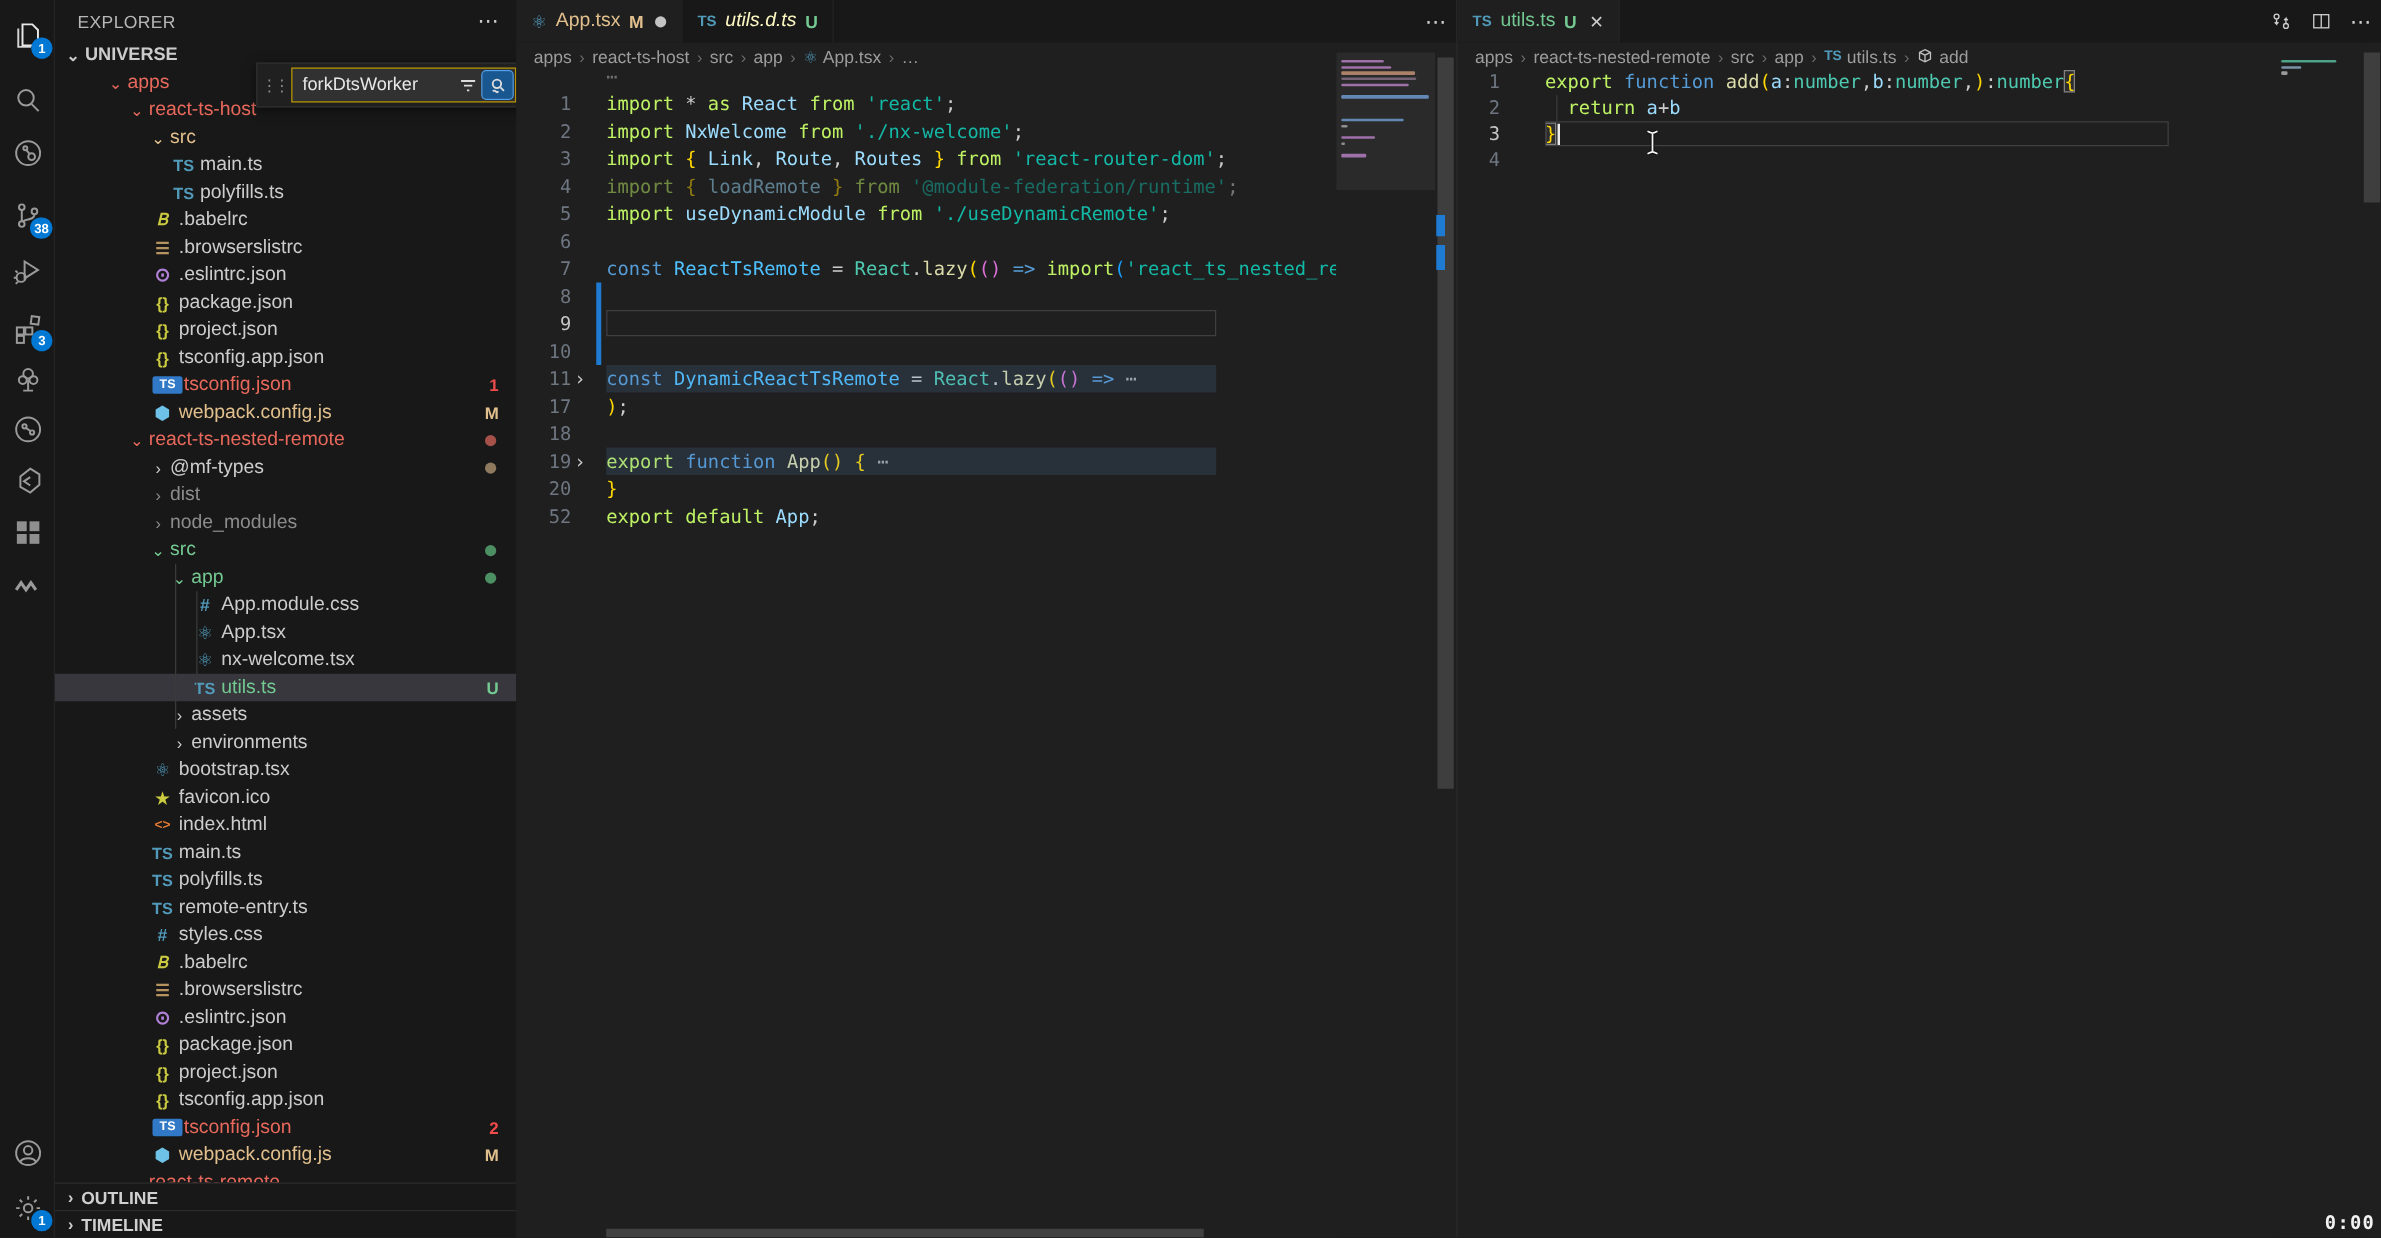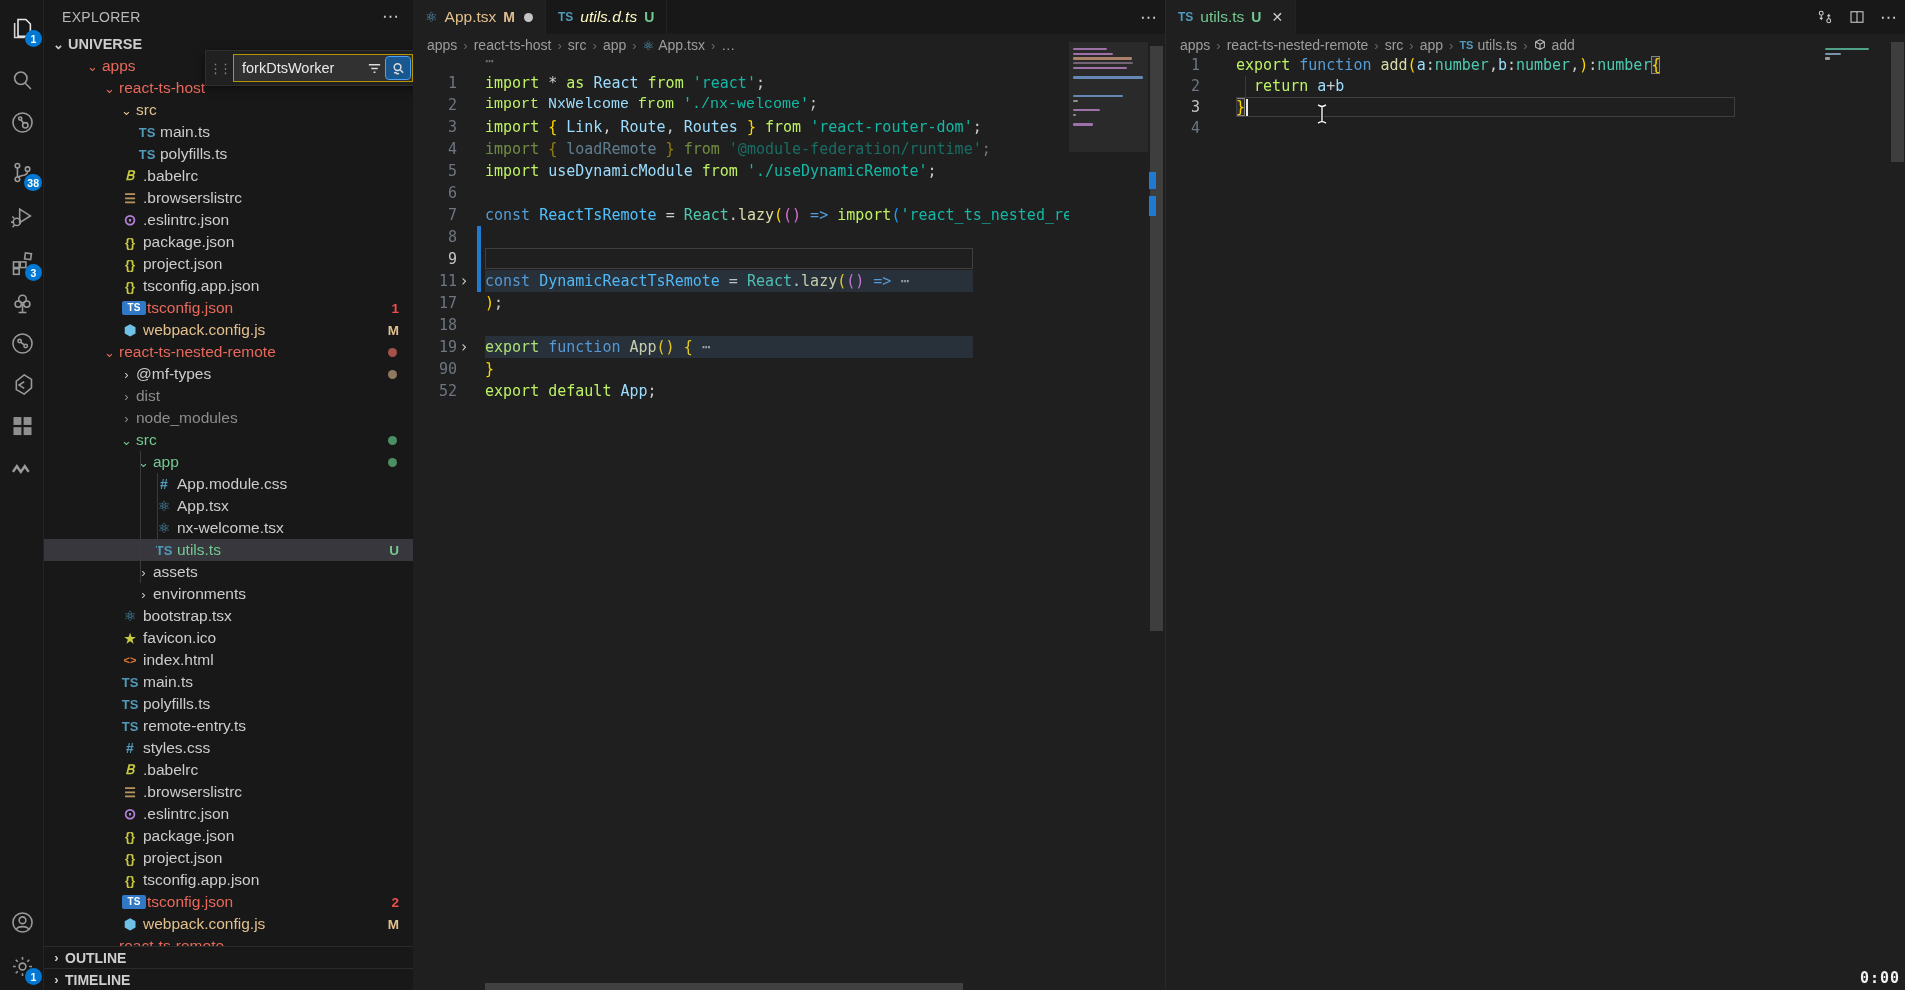--- a/index.html
+++ b/index.html
@@ -458,33 +458,34 @@
           <span>App.tsx</span>
         </span>
         <span class="bc-sep">›</span>
         <span class="bc-item">
           <span>…</span>
         </span>
       </div>
       <div class="code" style="top: 50px; left: 0px; right: 96px; overflow: hidden;">
         <div class="crow" style="height: 22px; line-height: 22px;"><span class="gut" style="flex: 0 0 58px;"><span class=""></span><span class="nofchev"></span></span><span class="ctext" style="padding-left: 14px;"><span class="dim2">⋯</span></span></div>
         <div class="crow" style="height: 22px; line-height: 22px;"><span class="gut" style="flex: 0 0 58px;"><span class="">1</span><span class="nofchev"></span></span><span class="ctext" style="padding-left: 14px;"><span class="kw">import </span><span class="pun">* </span><span class="kw">as </span><span class="vr">React </span><span class="kw">from </span><span class="st">'react'</span><span class="pun">;</span></span></div>
-        <div class="crow" style="height: 22px; line-height: 22px;"><span class="gut" style="flex: 0 0 58px;"><span class="">2</span><span class="nofchev"></span></span><span class="ctext" style="padding-left: 14px; font-family: Liberation Mono, monospace;"><span class="kw">import </span><span class="vr">NxWelcome </span><span class="kw">from </span><span class="st">'./nx-welcome'</span><span class="pun">;</span></span></div>
+        <div class="crow" style="height: 22px; line-height: 22px;"><span class="gut" style="flex: 0 0 58px;"><span class="">2</span><span class="nofchev"></span></span><span class="ctext" style="padding-left: 14px;"><span class="kw">import </span><span class="vr">NxWelcome </span><span class="kw">from </span><span class="st">'./nx-welcome'</span><span class="pun">;</span></span></div>
         <div class="crow" style="height: 22px; line-height: 22px;"><span class="gut" style="flex: 0 0 58px;"><span class="">3</span><span class="nofchev"></span></span><span class="ctext" style="padding-left: 14px;"><span class="kw">import </span><span class="b1">{ </span><span class="vr">Link</span><span class="pun">, </span><span class="vr">Route</span><span class="pun">, </span><span class="vr">Routes</span><span class="b1"> }</span><span class="kw"> from </span><span class="st">'react-router-dom'</span><span class="pun">;</span></span></div>
         <div class="crow dim" style="height: 22px; line-height: 22px;"><span class="gut" style="flex: 0 0 58px;"><span class="">4</span><span class="nofchev"></span></span><span class="ctext" style="padding-left: 14px;"><span class="kw">import </span><span class="b1">{ </span><span class="vr">loadRemote</span><span class="b1"> }</span><span class="kw"> from </span><span class="st">'@module-federation/runtime'</span><span class="pun">;</span></span></div>
         <div class="crow" style="height: 22px; line-height: 22px;"><span class="gut" style="flex: 0 0 58px;"><span class="">5</span><span class="nofchev"></span></span><span class="ctext" style="padding-left: 14px;"><span class="kw">import </span><span class="vr">useDynamicModule </span><span class="kw">from </span><span class="st">'./useDynamicRemote'</span><span class="pun">;</span></span></div>
         <div class="crow" style="height: 22px; line-height: 22px;"><span class="gut" style="flex: 0 0 58px;"><span class="">6</span><span class="nofchev"></span></span><span class="ctext" style="padding-left: 14px;"></span></div>
         <div class="crow" style="height: 22px; line-height: 22px;"><span class="gut" style="flex: 0 0 58px;"><span class="">7</span><span class="nofchev"></span></span><span class="ctext" style="padding-left: 14px;"><span class="kb">const </span><span class="cn">ReactTsRemote </span><span class="pun">= </span><span class="cl">React</span><span class="pun">.</span><span class="fn">lazy</span><span class="b1">(</span><span class="b2">()</span><span class="kb"> =&gt; </span><span class="kw">import</span><span class="b3">(</span><span class="st">'react_ts_nested_remote/Module'</span></span></div>
         <div class="crow" style="height: 22px; line-height: 22px;"><span class="gut" style="flex: 0 0 58px;"><span class="">8</span><span class="nofchev"></span></span><span class="ctext" style="padding-left: 14px;"></span></div>
         <div class="crow" style="height: 22px; line-height: 22px;"><span class="gut" style="flex: 0 0 58px;"><span class="numactive">9</span><span class="nofchev"></span></span><span class="ctext" style="padding-left: 14px;"></span><div class="cur-overlay" style="inset: 0px 96px 1px 72px;"></div></div>
+        <div class="crow" style="height: 22px; line-height: 22px;"><span class="gut" style="flex: 0 0 58px;"><span class="">10</span><span class="nofchev"></span></span><span class="ctext" style="padding-left: 14px;"></span></div>
         <div class="crow" style="height: 22px; line-height: 22px;"><span class="gut" style="flex: 0 0 58px;"><span class="">11</span><span class="fchev">›</span></span><span class="ctext" style="padding-left: 14px;"><span class="kb">const </span><span class="cn">DynamicReactTsRemote </span><span class="pun">= </span><span class="cl">React</span><span class="pun">.</span><span class="fn">lazy</span><span class="b1">(</span><span class="b2">()</span><span class="kb"> =&gt;</span><span class="fe"> ⋯</span></span><div class="hl-overlay" style="inset: 0px 96px 0px 72px;"></div></div>
         <div class="crow" style="height: 22px; line-height: 22px;"><span class="gut" style="flex: 0 0 58px;"><span class="">17</span><span class="nofchev"></span></span><span class="ctext" style="padding-left: 14px;"><span class="b1">)</span><span class="pun">;</span></span></div>
         <div class="crow" style="height: 22px; line-height: 22px;"><span class="gut" style="flex: 0 0 58px;"><span class="">18</span><span class="nofchev"></span></span><span class="ctext" style="padding-left: 14px;"></span></div>
         <div class="crow" style="height: 22px; line-height: 22px;"><span class="gut" style="flex: 0 0 58px;"><span class="">19</span><span class="fchev">›</span></span><span class="ctext" style="padding-left: 14px;"><span class="kw">export </span><span class="kb">function </span><span class="fn">App</span><span class="b1">()</span><span class="pun"> </span><span class="b1">{</span><span class="fe"> ⋯</span></span><div class="hl-overlay" style="inset: 0px 96px 0px 72px;"></div></div>
-        <div class="crow" style="height: 22px; line-height: 22px;"><span class="gut" style="flex: 0 0 58px;"><span class="">90</span><span class="nofchev"></span></span><span class="ctext" style="padding-left: 14px;"><span class="b1">}</span></span></div>
+        <div class="crow" style="height: 22px; line-height: 22px;"><span class="gut" style="flex: 0 0 58px;"><span class="">20</span><span class="nofchev"></span></span><span class="ctext" style="padding-left: 14px;"><span class="b1">}</span></span></div>
         <div class="crow" style="height: 22px; line-height: 22px;"><span class="gut" style="flex: 0 0 58px;"><span class="">52</span><span class="nofchev"></span></span><span class="ctext" style="padding-left: 14px;"><span class="kw">export </span><span class="kw">default </span><span class="vr">App</span><span class="pun">;</span></span></div>
       </div>
       <div class="gitbar" style="left: 64px; top: 226px; height: 66px;"></div>
       <div class="minimap" style="left: 656px; width: 79px;">
         <div class="mm-line" style="left: 4px; top: 14px; width: 34px; background: rgb(154, 106, 165);"></div>
         <div class="mm-line" style="left: 4px; top: 18.7px; width: 40px; background: rgb(154, 106, 165);"></div>
         <div class="mm-line" style="left: 4px; top: 23.4px; width: 59px; background: rgb(167, 123, 98);"></div>
         <div class="mm-line" style="left: 4px; top: 28.1px; width: 60px; background: rgb(109, 91, 110);"></div>
         <div class="mm-line" style="left: 4px; top: 32.8px; width: 54px; background: rgb(154, 106, 165);"></div>
         <div class="mm-line" style="left: 4px; top: 42.2px; width: 70px; background: rgb(91, 130, 176);"></div>

